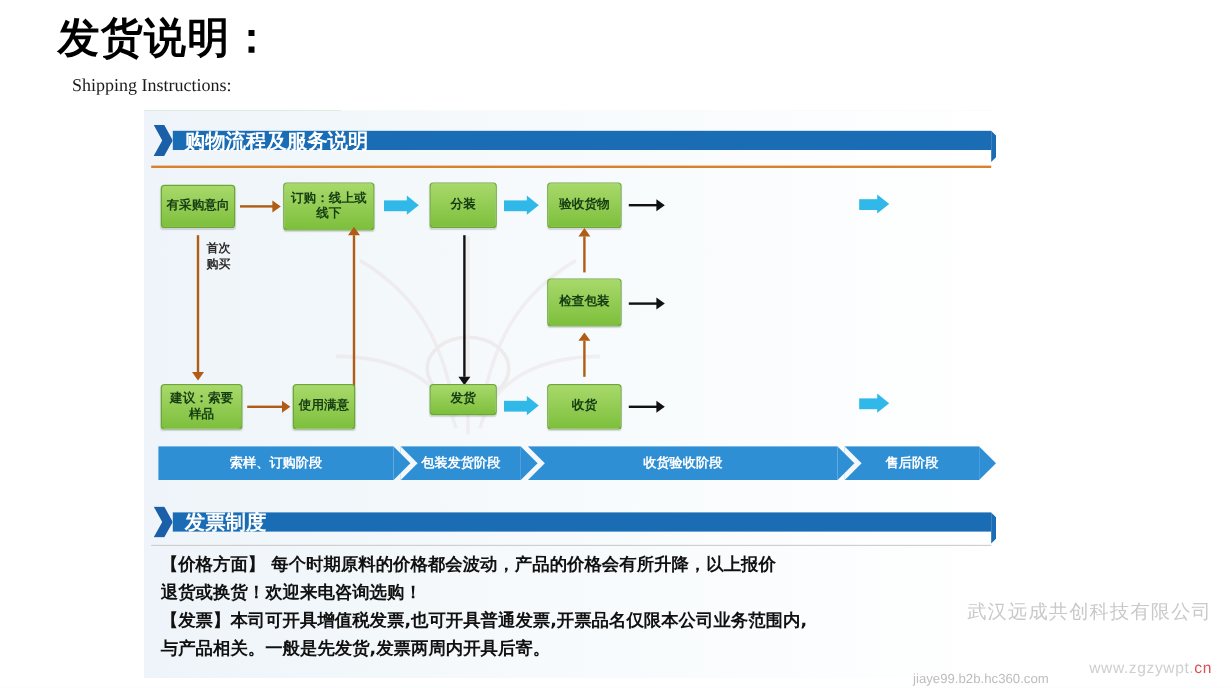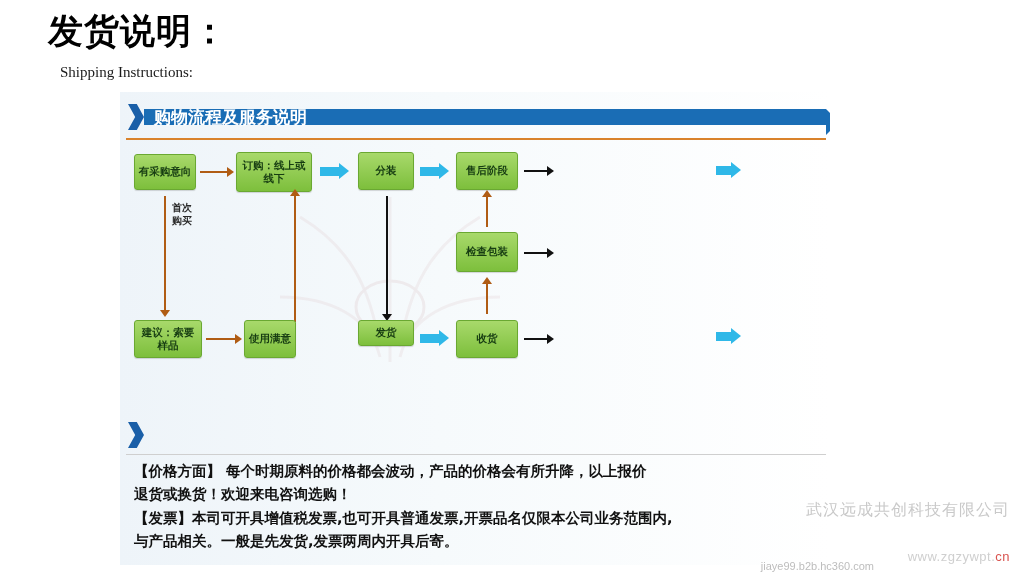--- a/index.html
+++ b/index.html
@@ -330,21 +330,21 @@
     <div class="box green" style="left:116px; top:60px; width:76px; height:40px;">订购：线上或线下</div>
 
     <div class="ar-cyan-wrap" style="left:200px; top:75px; width:30px; height:12px;">
       <div class="ar-cyan" style="left:0; top:0; width:20px;"></div>
     </div>
     <div class="box green" style="left:238px; top:60px; width:56px; height:38px;">分装</div>
 
     <div class="ar-cyan-wrap" style="left:300px; top:75px; width:30px; height:12px;">
       <div class="ar-cyan" style="left:0; top:0; width:20px;"></div>
     </div>
-    <div class="box green" style="left:336px; top:60px; width:62px; height:38px;">售后阶段</div>
+    <div class="box green" style="left:336px; top:60px; width:62px; height:38px;">验收货物</div>
 
     <div class="ar ar-h ar-black" style="left:404px; top:78px; width:24px;"></div>
     <div class="note" style="left:436px; top:56px; width:152px; height:46px; white-space:pre-line;">（1）按样品质量验收
 （2）或按国家相关标准验收</div>
 
     <div class="ar-cyan-wrap" style="left:596px; top:74px; width:26px; height:12px;">
       <div class="ar-cyan" style="left:0; top:0; width:16px;"></div>
     </div>
     <div class="note-green" style="left:578px; top:55px; width:120px; height:150px; white-space:pre-line;">➤非质量问题：
     货物与样品质量一致，货物质量符合国家相关标准，不提供退换货服务。
@@ -376,23 +376,32 @@
 
     <div class="ar ar-h ar-black" style="left:404px; top:246px; width:24px;"></div>
     <div class="note" style="left:436px; top:222px; width:152px; height:44px; white-space:pre-line;">产品泄漏、外包装破损：拒收、拍照、联系客服</div>
 
     <div class="ar-cyan-wrap" style="left:596px; top:240px; width:26px; height:12px;">
       <div class="ar-cyan" style="left:0; top:0; width:16px;"></div>
     </div>
     <div class="note-green" style="left:578px; top:222px; width:120px; height:42px; white-space:pre-line;">➤产品泄漏：补发
 ➤产品短发：补发</div>
 
+    <div class="stages">
+      <div class="stage first" style="width:196px;">索样、订购阶段</div>
+      <div class="stage" style="width:100px;">包装发货阶段</div>
+      <div class="stage" style="width:258px;">收货验收阶段</div>
+      <div class="stage" style="width:112px;">售后阶段</div>
+    </div>
 
     <div class="banner" style="left:6px; top:328px; width:700px;">
       <div class="chev"></div>
+      <div class="bar">
+        <span class="btext">发票制度</span>
+      </div>
     </div>
     <div class="rule-orange" style="left:6px; top:362px; width:700px; background:#cfcfcf; height:1px;"></div>
 
     <div class="invoice-text">
       <div>【价格方面】 每个时期原料的价格都会波动，产品的价格会有所升降，以上报价</div>
       <div>退货或换货！欢迎来电咨询选购！</div>
       <div>【发票】本司可开具增值税发票,也可开具普通发票,开票品名仅限本公司业务范围内,</div>
       <div>与产品相关。一般是先发货,发票两周内开具后寄。</div>
     </div>
   </div>

